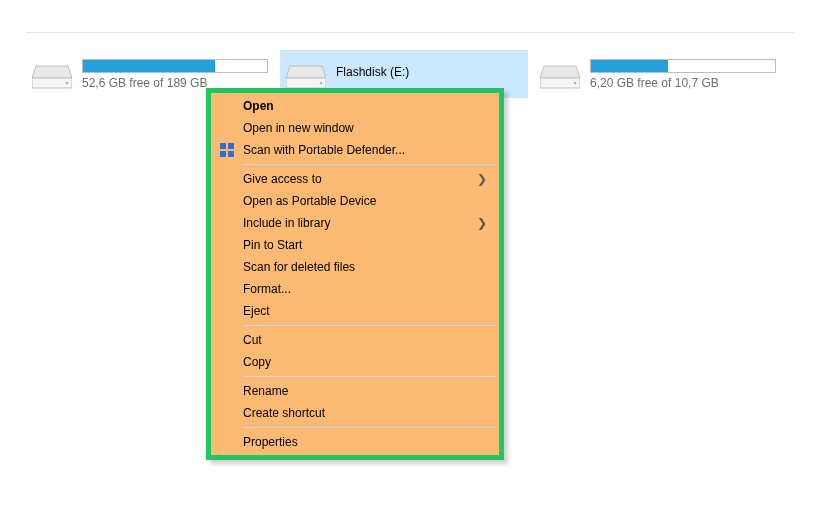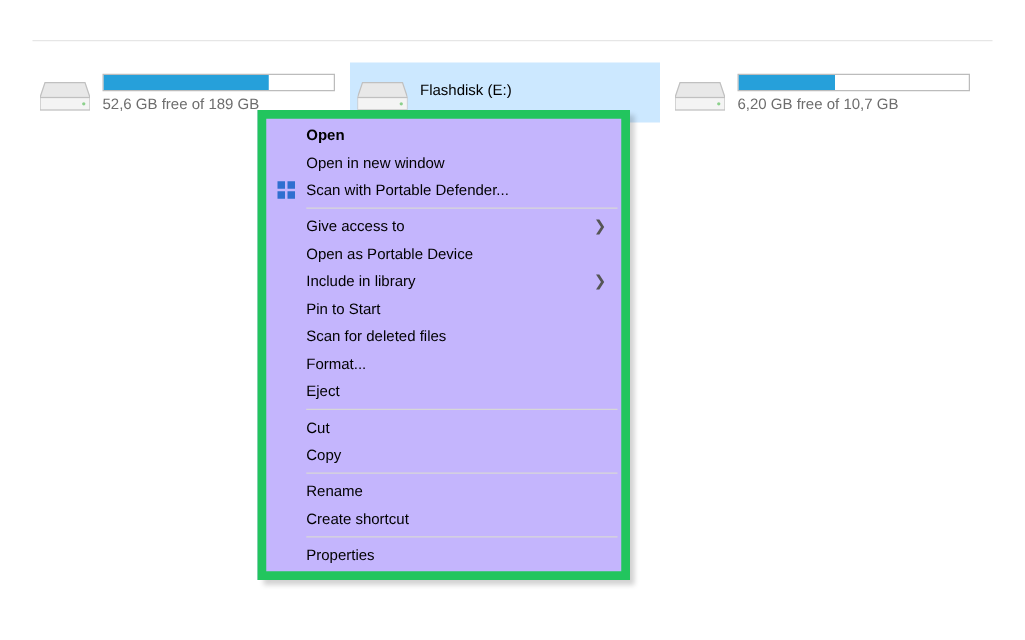--- a/index.html
+++ b/index.html
@@ -68,22 +68,22 @@
       background: #26a0da;
     }
     .drive-subtext { font-size: 12px; color: #6d6d6d; }
 
     
     .context-menu {
       position: absolute;
       top: 88px;
       left: 206px;
       width: 298px;
-      background: #c4b5fd;
-      border: 7px solid #22c55e;
+      background: #fdba74;
+      border: 5px solid #22c55e;
       box-shadow: 4px 4px 4px rgba(0,0,0,0.18);
       padding: 2px;
     }
     .menu-item {
       display: flex;
       align-items: center;
       height: 22px;
       padding: 0 26px 0 30px;
       color: #000;
       position: relative;

